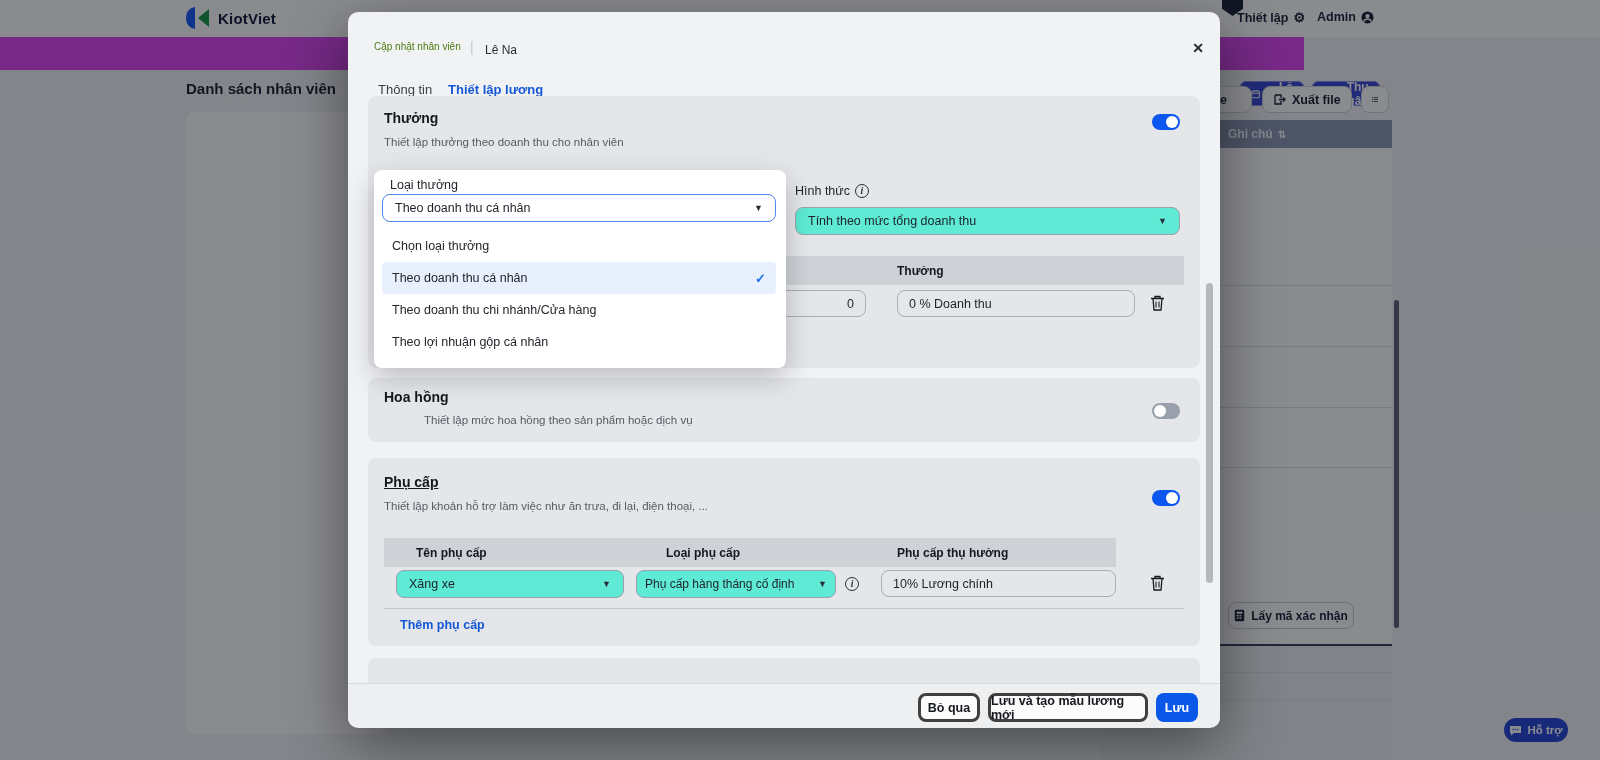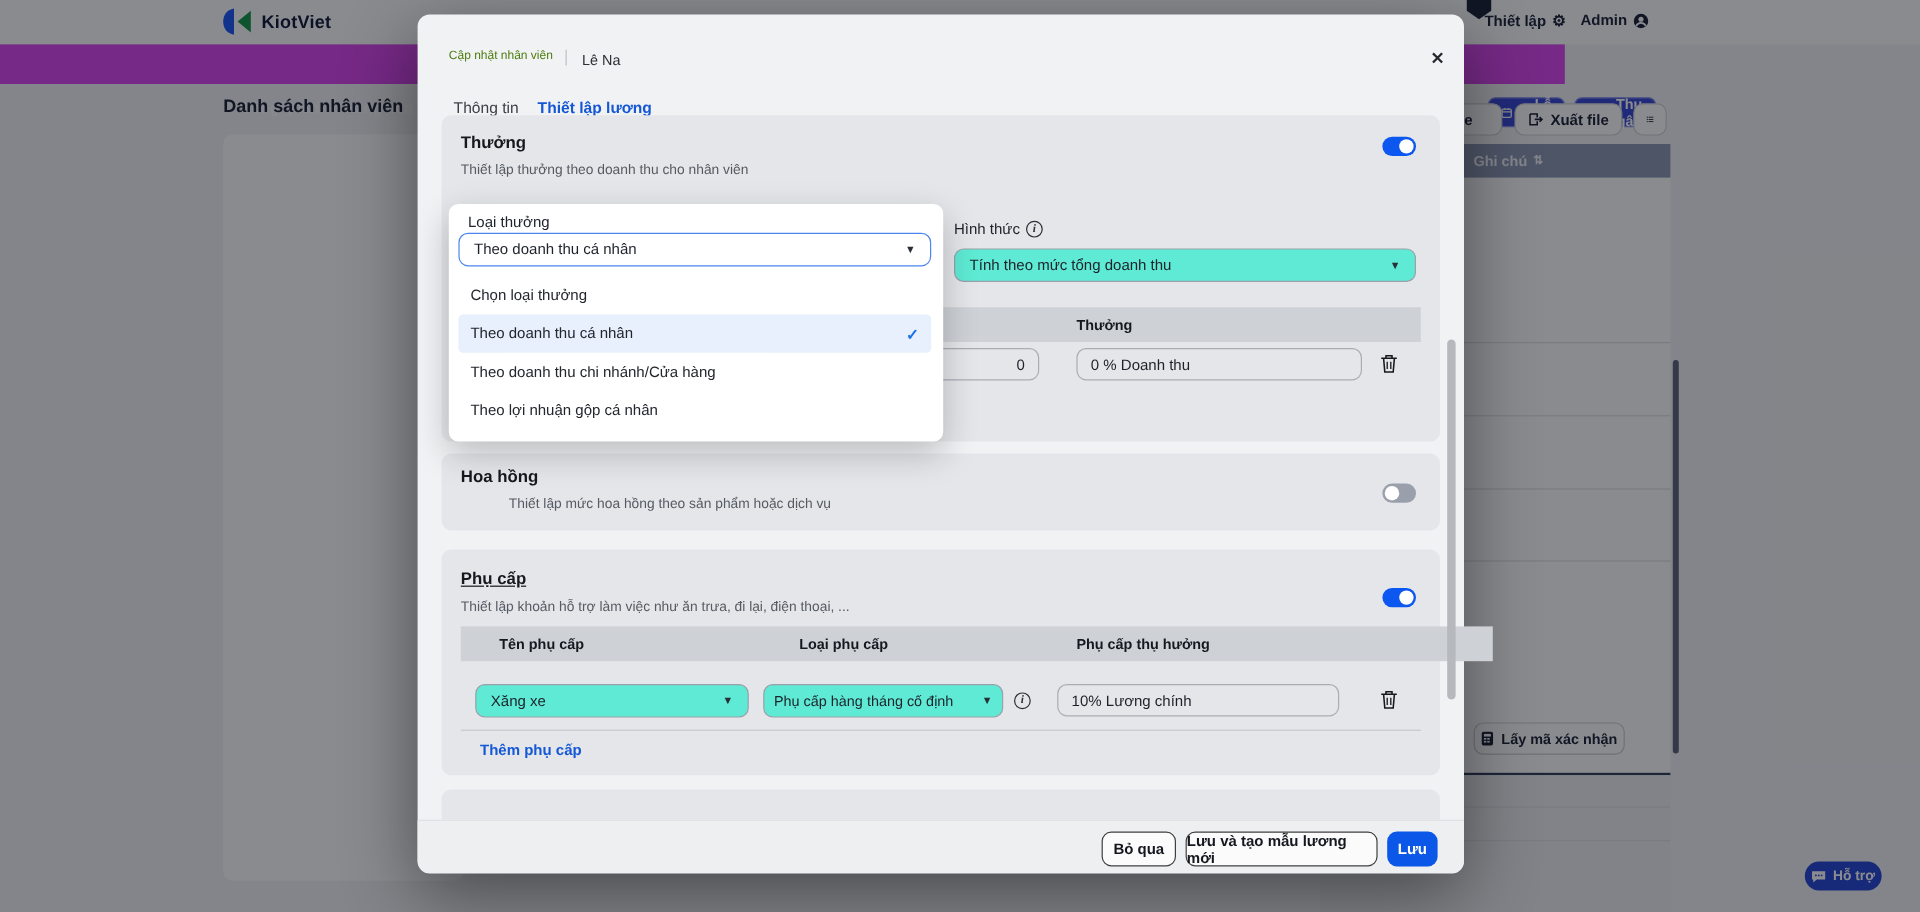--- a/index.html
+++ b/index.html
@@ -77,21 +77,21 @@
   .dd-label{left:16px;top:8px;font-size:12.5px;color:#1d212a;}
   .dd-select{left:8px;top:24px;width:394px;height:28px;border:1.5px solid #4d86f0;border-radius:8px;background:#fff;
     box-sizing:border-box;display:flex;align-items:center;justify-content:space-between;font-size:12.5px;color:#1d212a;padding:0 12px;}
   .dd-opt{left:8px;width:394px;height:32px;display:flex;align-items:center;justify-content:space-between;
     font-size:12.5px;color:#23262c;padding:0 10px;box-sizing:border-box;border-radius:4px;}
   .dd-opt.sel{background:#e7f0fc;}
   .check{color:#1a73e8;font-size:13px;font-weight:bold;}
   .m-scroll{left:858px;top:271px;width:7px;height:300px;background:#b5b8bd;border-radius:4px;}
   .m-footer{left:0;top:671px;width:872px;height:44px;background:#edeff1;border-top:1px solid #d7dadd;border-radius:0 0 10px 10px;}
   .fbtn{top:681px;height:29px;border-radius:8px;font-size:12.5px;font-weight:bold;display:flex;align-items:center;justify-content:center;box-sizing:border-box;}
-  .fbtn.ghost{background:#fbfbfc;border:1px solid #404040;color:#15181e;}
+  .fbtn.ghost{background:#fbfbfc;border:3px solid #404040;color:#15181e;}
   .fbtn.primary{background:#0b57e8;color:#fff;}
   .add-link{font-size:12.5px;font-weight:bold;color:#1558d6;}
   .trash{width:15px;height:16px;}
   .hline{position:absolute;height:1px;background:#c4c8cd;}
 </style>
 </head>
 <body>
 
 <div class="screen">
 
@@ -273,21 +273,21 @@
         </div>
     </div>
 
     <div class="abs card" style="top:446px;height:188px;">
       <span class="abs card-title" style="left:16px;top:16px;text-decoration:underline;">Phụ cấp</span>
       <span class="abs card-desc" style="left:16px;top:42px;">Thiết lập khoản hỗ trợ làm việc như ăn trưa, đi lại, điện thoại, ...</span>
       <div class="abs toggle on" style="left:784px;top:32px;">
           <span class="knob"></span>
         </div>
 
-      <div class="abs band" style="left:16px;top:64px;width:860px;">
+      <div class="abs band" style="left:16px;top:80px;width:732px;">
         <span style="left:32px;">Tên phụ cấp</span>
         <span style="left:282px;">Loại phụ cấp</span>
         <span style="left:513px;">Phụ cấp thụ hưởng</span>
       </div>
       <div class="abs select" style="left:28px;top:112px;width:228px;">
         <span>Xăng xe</span>
         <span class="caret">▼</span>
       </div>
       <div class="abs select" style="left:268px;top:112px;width:200px;font-size:12px;padding:0 8px;">
         <span>Phụ cấp hàng tháng cố định</span>

